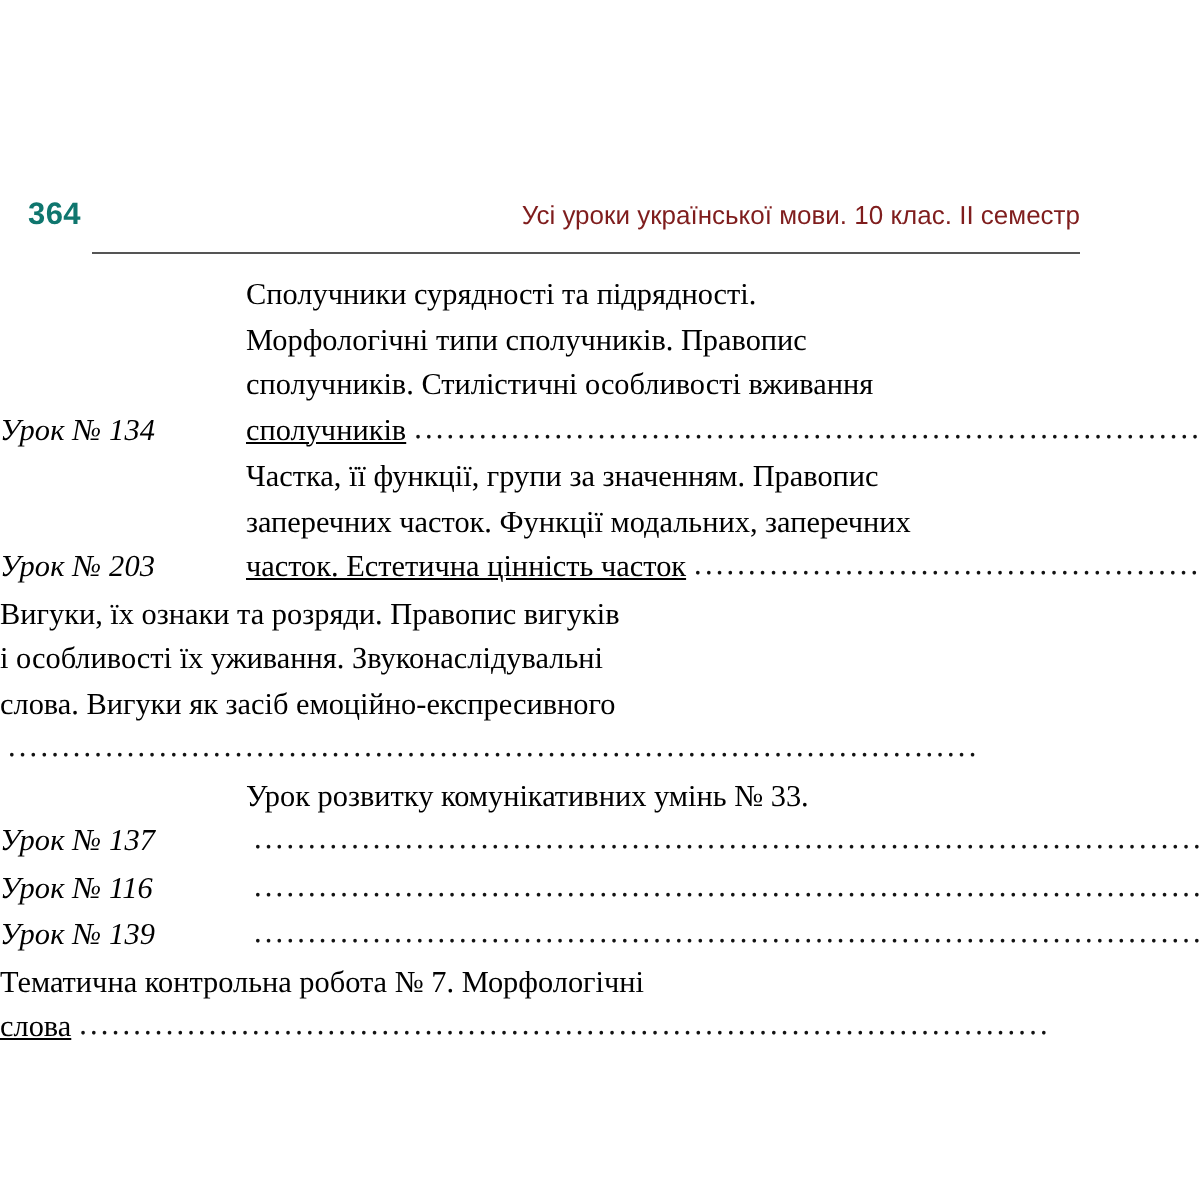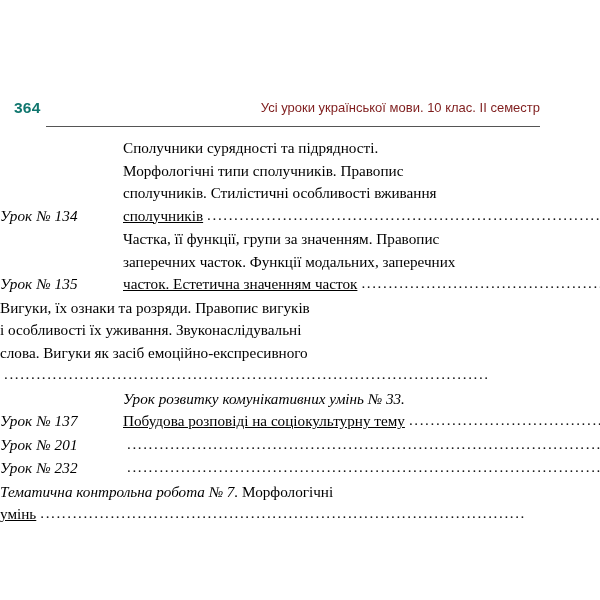--- a/index.html
+++ b/index.html
@@ -101,21 +101,20 @@
     flex: 1 1 auto;
     font-size: 15.2px;
     line-height: 22.5px;
     position: relative;
   }
   .entry-text {
     display: block;
     text-align: left;
   }
   .entry-text .it {
-    font-style: italic;
   }
 
   
   .lastline {
     display: flex;
     align-items: baseline;
     width: 100%;
   }
   .lastline-text {
     flex: 0 0 auto;
@@ -155,26 +154,26 @@
             <div class="entry-text">сполучників. Стилістичні особливості вживання</div>
             <div class="lastline">
               <span class="lastline-text">сполучників</span>
               <span class="leader">..........................................................................................</span>
             </div>
           </div>
         </div>
       </div>
       <div class="toc-entry">
         <div class="entry-row">
-          <div class="lesson-label">Урок № 135</div>
+          <div class="lesson-label">Урок № 203</div>
           <div class="entry-body">
             <div class="entry-text">Частка, її функції, групи за значенням. Правопис</div>
             <div class="entry-text">заперечних часток. Функції модальних, заперечних</div>
             <div class="lastline">
-              <span class="lastline-text">часток. Естетична значенням часток</span>
+              <span class="lastline-text">часток. Естетична цінність часток</span>
               <span class="leader">..........................................................................................</span>
             </div>
           </div>
         </div>
       </div>
       <div class="toc-entry">
         <div class="entry-row">
           <div class="entry-body">
             <div class="entry-text">Вигуки, їх ознаки та розряди. Правопис вигуків</div>
             <div class="entry-text">і особливості їх уживання. Звуконаслідувальні</div>
@@ -184,52 +183,51 @@
             </div>
           </div>
         </div>
       </div>
       <div class="toc-entry">
         <div class="entry-row">
           <div class="lesson-label">Урок № 137</div>
           <div class="entry-body">
             <div class="entry-text"><span class="it">Урок розвитку комунікативних умінь № 33.</span></div>
             <div class="lastline">
-              <span class="lastline-text">Побудова розповіді на соціокультурну тему</span>
-              <span class="leader">..........................................................................................</span>
-            </div>
-          </div>
-        </div>
-      </div>
-      <div class="toc-entry">
-        <div class="entry-row">
-          <div class="lesson-label">Урок № 201</div>
-          <div class="entry-body">
-            <div class="lastline">
-              <span class="leader">..........................................................................................</span>
-            </div>
-          </div>
-        </div>
-      </div>
-      <div class="toc-entry">
-        <div class="entry-row">
-          <div class="lesson-label">Урок № 232</div>
+              <span class="leader">..........................................................................................</span>
+            </div>
+          </div>
+        </div>
+      </div>
+      <div class="toc-entry">
+        <div class="entry-row">
+          <div class="lesson-label">Урок № 116</div>
+          <div class="entry-body">
+            <div class="lastline">
+              <span class="leader">..........................................................................................</span>
+            </div>
+          </div>
+        </div>
+      </div>
+      <div class="toc-entry">
+        <div class="entry-row">
+          <div class="lesson-label">Урок № 139</div>
           <div class="entry-body">
             <div class="lastline">
               <span class="leader">..........................................................................................</span>
             </div>
           </div>
         </div>
       </div>
       <div class="toc-entry">
         <div class="entry-row">
           <div class="entry-body">
             <div class="entry-text"><span class="it">Тематична контрольна робота № 7.</span><span> Морфологічні</span></div>
             <div class="lastline">
-              <span class="lastline-text">умінь</span>
+              <span class="lastline-text">слова</span>
               <span class="leader">..........................................................................................</span>
             </div>
           </div>
         </div>
       </div>
     </div>
 
 </div>
 
 </body></html>

